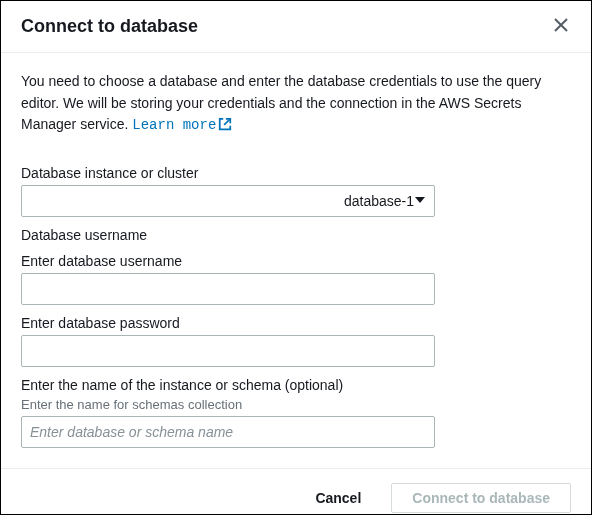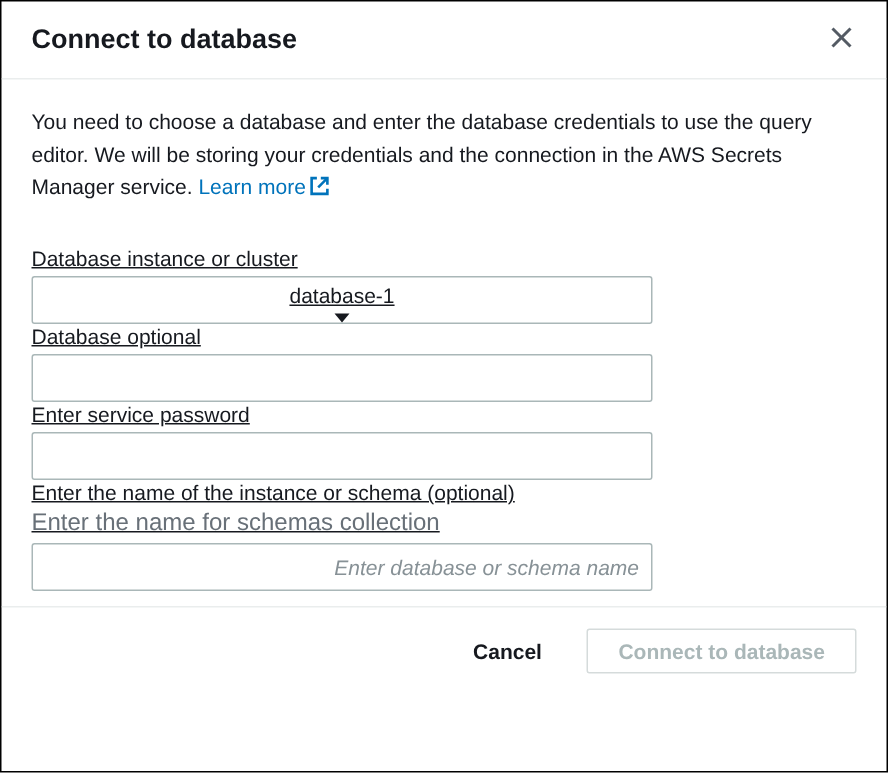--- a/index.html
+++ b/index.html
@@ -40,60 +40,59 @@
     .desc {
       font-size: 14px;
       line-height: 1.55;
       color: #16191f;
       margin-bottom: 26px;
     }
     .link {
       color: #0073bb;
       text-decoration: none;
       cursor: pointer;
+      font-family: Liberation Mono, monospace;
     }
     .ext-icon {
       display: inline-block;
       vertical-align: -2px;
       margin-left: 2px;
     }
     .ext-icon svg { width: 14px; height: 14px; stroke: #0073bb; }
-    .form-group { margin-bottom: 0; text-decoration: underline; }
+    .form-group { margin-bottom: 10px; }
     .form-label {
       font-size: 14px;
       color: #16191f;
       display: block;
       margin-bottom: 4px;
     }
     .form-hint {
-      font-size: 16px;
+      font-size: 13px;
       color: #687078;
       margin-top: 0px;
       margin-bottom: 4px;
     }
     .select-wrap { position: relative; width: 414px; }
     .select, .input {
       width: 414px;
       height: 32px;
       border: 1px solid #aab7b8;
       border-radius: 2px;
       background: #fff;
       font-size: 14px;
       padding: 4px 8px;
       font-family: inherit;
       color: #16191f;
-      text-align: right;
     }
     .select {
       text-align: left;
       cursor: pointer;
       display: flex;
       align-items: center;
-      justify-content: space-between;
-      flex-direction: column;
+      justify-content: flex-end;
     }
     .select .caret svg { width: 12px; height: 12px; }
     .input::placeholder { color: #879196; font-style: italic; }
     .modal-footer {
       border-top: 1px solid #eaeded;
       padding: 14px 20px;
       display: flex;
       justify-content: flex-end;
       gap: 10px;
     }
@@ -146,29 +145,30 @@
       <button class="select">
         <span>database-1</span>
         <span class="caret"><svg viewBox="0 0 12 12" fill="#16191f">
               <polygon points="1,3 11,3 6,9"></polygon>
             </svg></span>
       </button>
     </div>
   </div>
 
   <div class="form-group">
-    <label class="form-label">Database optional</label>
+    <label class="form-label">Database username</label>
   </div>
 
   <div class="form-group">
+    <label class="form-label">Enter database username</label>
     <input type="text" class="input" value="" style="">
   </div>
 
   <div class="form-group">
-    <label class="form-label">Enter service password</label>
+    <label class="form-label">Enter database password</label>
     <input type="password" class="input" value="" style="">
   </div>
 
   <div class="form-group">
     <label class="form-label">Enter the name of the instance or schema (optional)</label>
     <div class="form-hint">Enter the name for schemas collection</div>
     <input type="text" class="input" placeholder="Enter database or schema name" style="">
   </div>
 </div>
 

